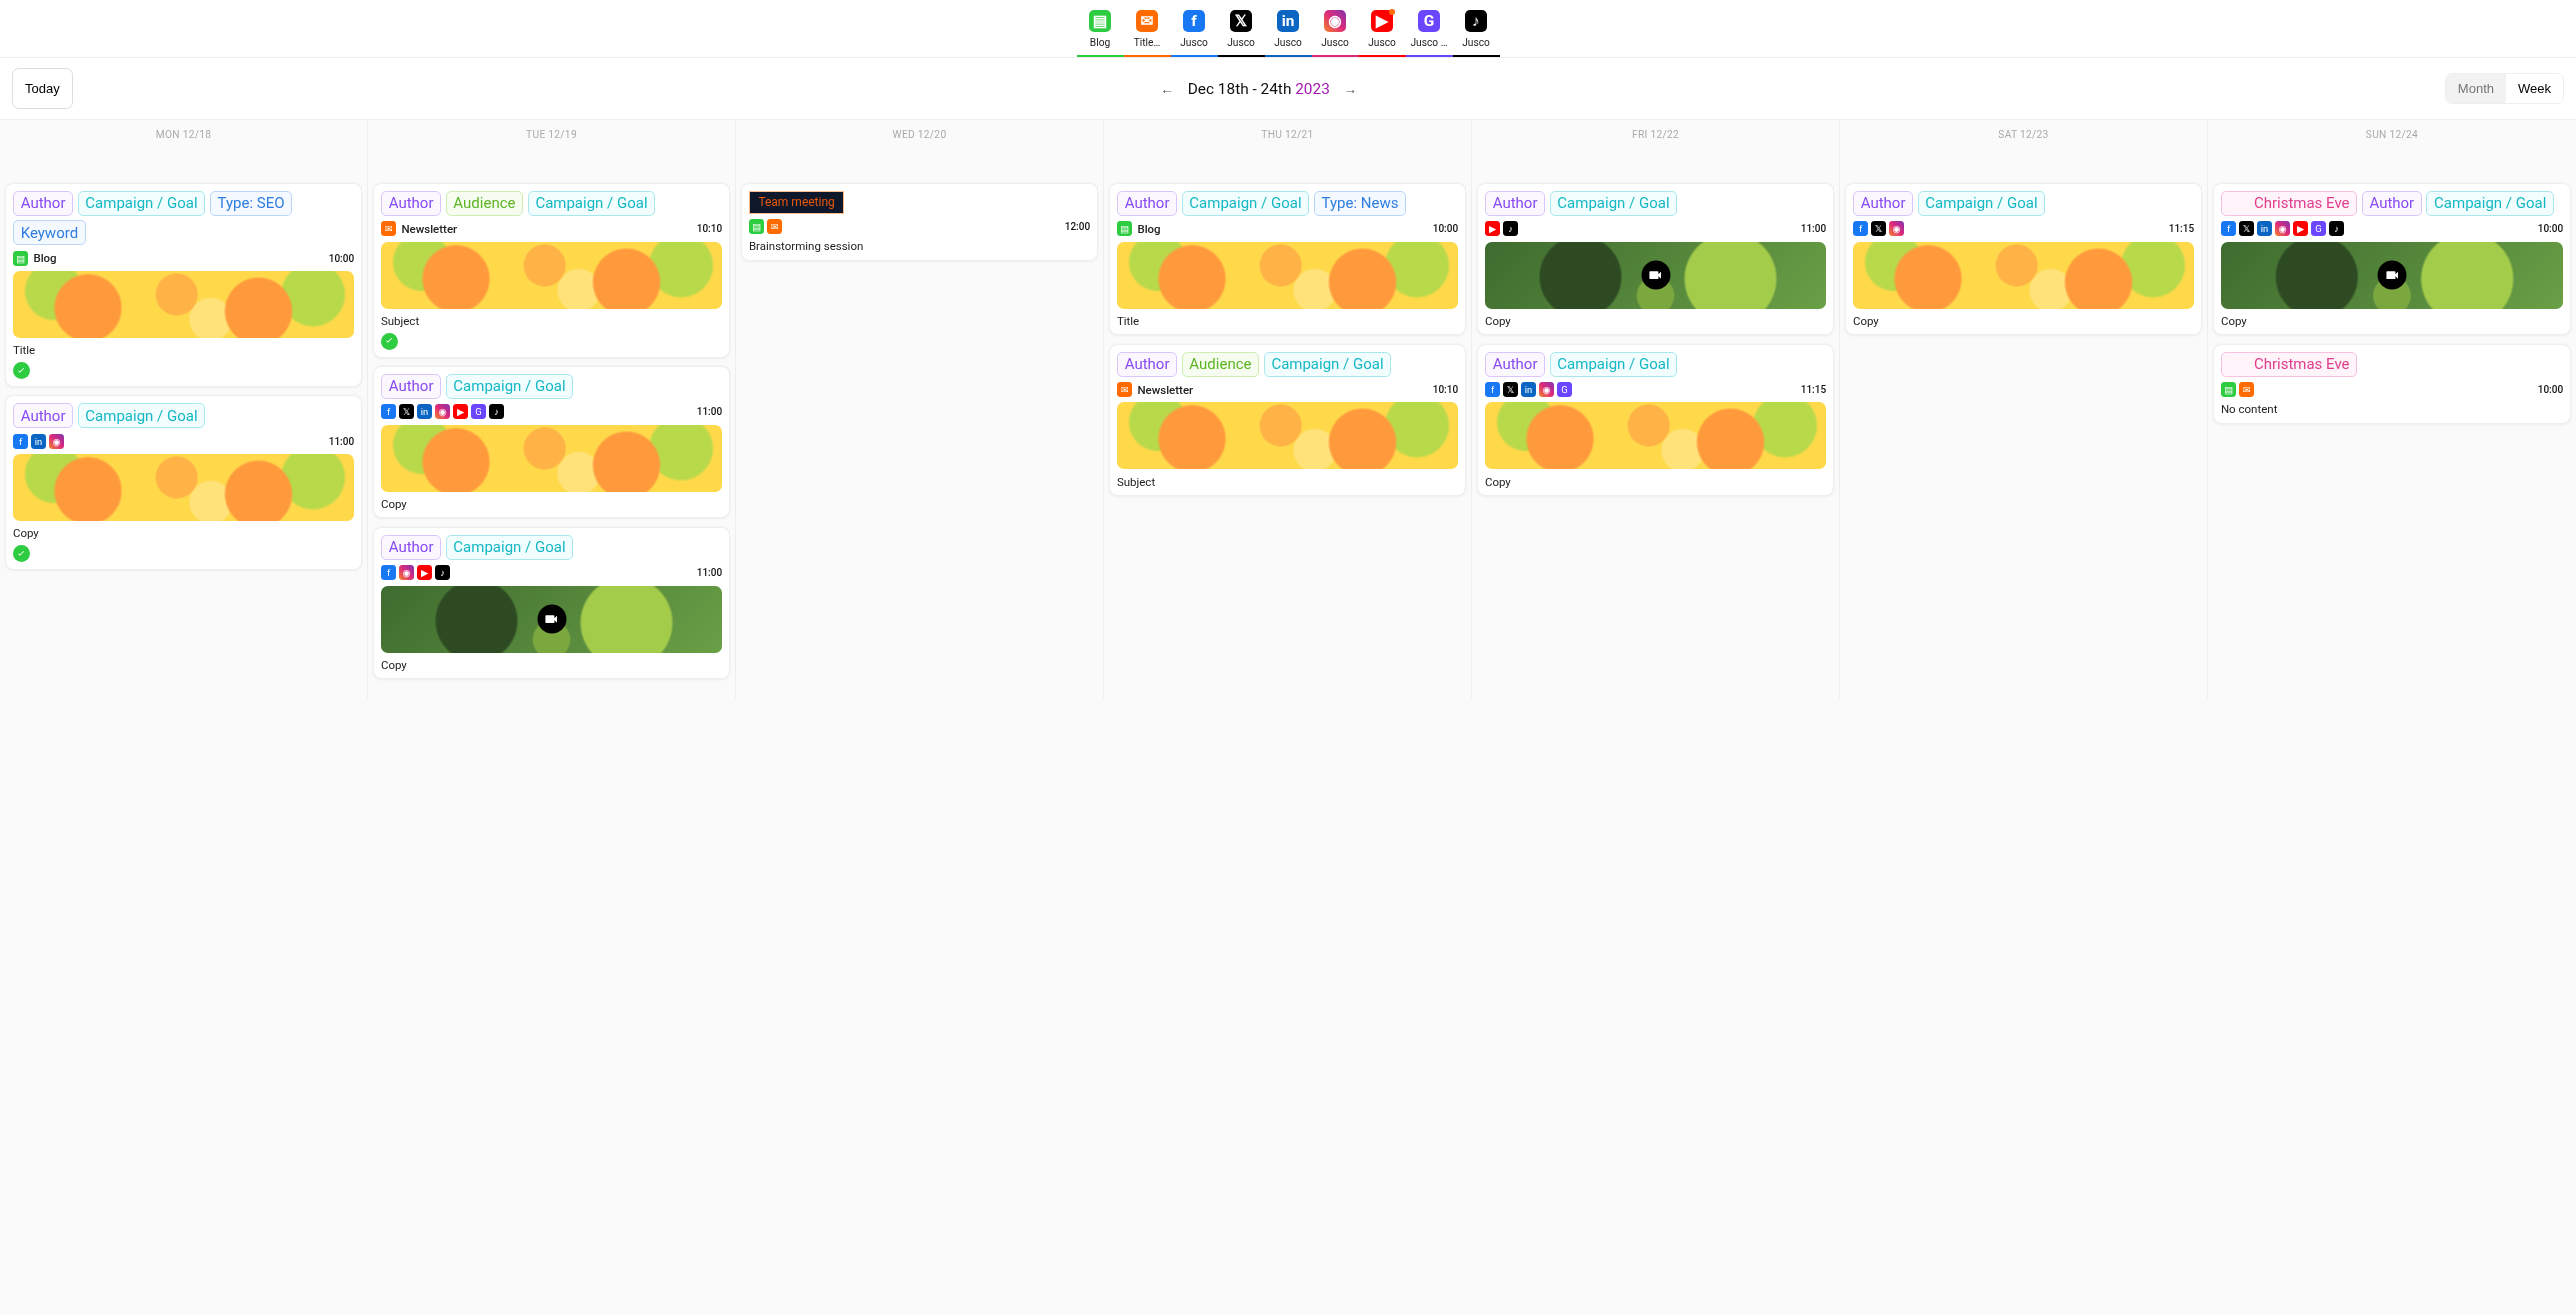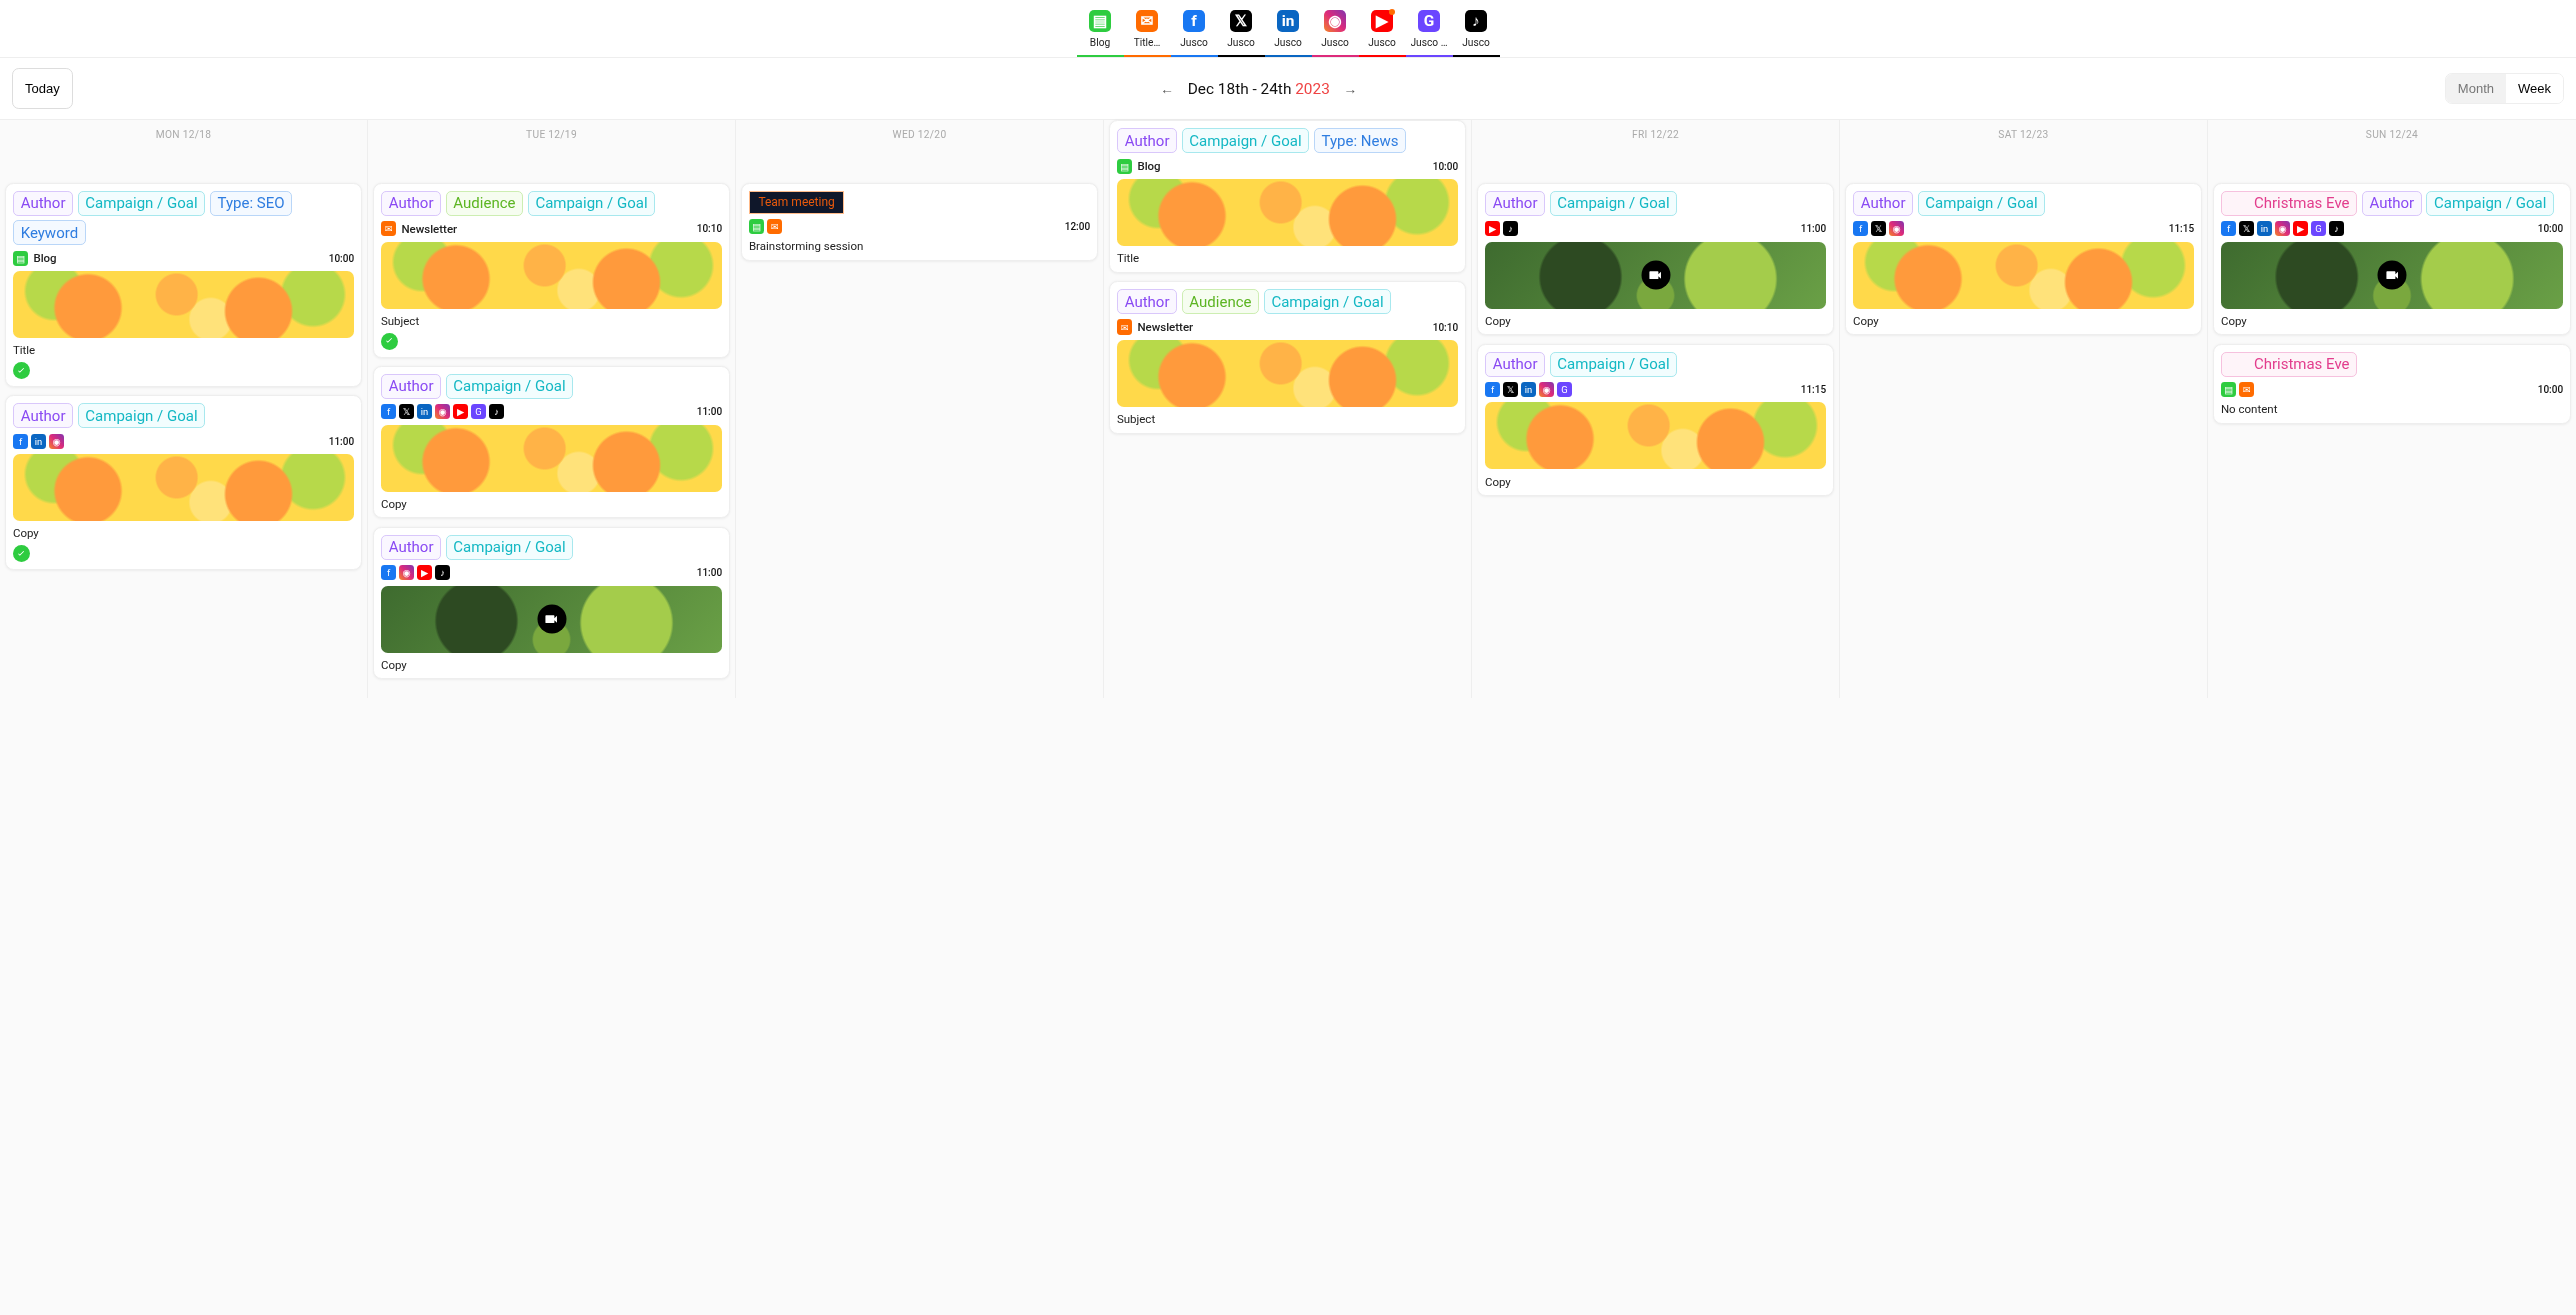--- a/index.html
+++ b/index.html
@@ -6,21 +6,21 @@
 body { font-family: -apple-system, BlinkMacSystemFont, 'Segoe UI', Roboto, sans-serif; background: #fafafa; color: #111; font-size: 12px; }
 .top-tabs { display: flex; justify-content: center; gap: 0; background: #fff; padding-top: 6.8px; }
 .top-tab { display: flex; flex-direction: column; align-items: center; width: 47px; padding: 3.4px 0 6.8px; cursor: pointer; border-bottom: 2.6px solid transparent; }
 .top-tab .icon-wrap { width: 22px; height: 22px; display: flex; align-items: center; justify-content: center; font-size: 15.4px; border-radius: 5.1px; position: relative; }
 .top-tab .label { font-size: 10.2px; margin-top: 5.1px; color: #222; white-space: nowrap; overflow: hidden; text-overflow: ellipsis; max-width: 44px; }
 .notif-dot { position:absolute; top:-1.7px; right:-1.7px; width:6px; height:6px; background:#ff6b00; border-radius:50%; }
 .controls { display: flex; align-items: center; justify-content: space-between; padding: 10.2px 12px; background: #fff; border-top: 0.9px solid #eee; }
 .today-btn { border: 0.9px solid #ddd; background: #fff; border-radius: 6.8px; padding: 12px 12px; font-size: 13px; cursor: pointer; }
 .date-nav { display: flex; align-items: center; gap: 13.7px; font-size: 15.4px; }
 .date-nav .arrow { cursor: pointer; color: #555; font-size: 13.7px; }
-.date-nav .year { color: #ef4444; }
+.date-nav .year { color: #a21caf; }
 .view-toggle { display: flex; border: 0.9px solid #eee; border-radius: 6.8px; overflow: hidden; }
 .view-toggle button { border: none; background: #fff; padding: 6.8px 12px; font-size: 13px; cursor: pointer; }
 .view-toggle button.active { background: #f2f2f2; color: #777; }
 .week-grid { display: grid; grid-template-columns: repeat(7, 1fr); border-top: 0.9px solid #eee; }
 .day-col { border-right: 0.9px solid #eee; min-height: 547px; padding: 0 5.1px 10.2px; }
 .day-col:last-child { border-right: none; }
 .day-head { text-align: center; font-size: 10.2px; color: #aaa; padding: 8.5px 0 43px; letter-spacing: 0.3px; }
 .card { background: #fff; border: 0.9px solid #eee; border-radius: 8.5px; padding: 6.8px; margin-bottom: 8.5px; box-shadow: 0 0.9px 2.6px rgba(0,0,0,0.06); }
 .tags-row { display: flex; flex-wrap: wrap; gap: 4.3px; margin-bottom: 5.1px; }
 .tag { font-size: 15px; padding: 2.6px 6.8px; border-radius: 5.1px; border: 0.9px solid; line-height: 1.2; }
@@ -253,20 +253,21 @@
           <span class="mini-icon sq-blog">▤</span>
           <span class="mini-icon sq-news">✉</span>
         </div>
         <span class="time">12:00</span>
       </div>
       <div class="footer-line">Brainstorming session</div>
     </div>
   </div>
 
   <div class="day-col">
+    <div class="day-head">THU 12/21</div>
 
     <div class="card">
       <div class="tags-row">
         <span class="tag tag-author">Author</span>
         <span class="tag tag-campaign">Campaign / Goal</span>
         <span class="tag tag-type">Type: News</span>
       </div>
       <div class="type-row">
         <div class="type-left">
           <span class="mini-icon sq-blog">▤</span>

